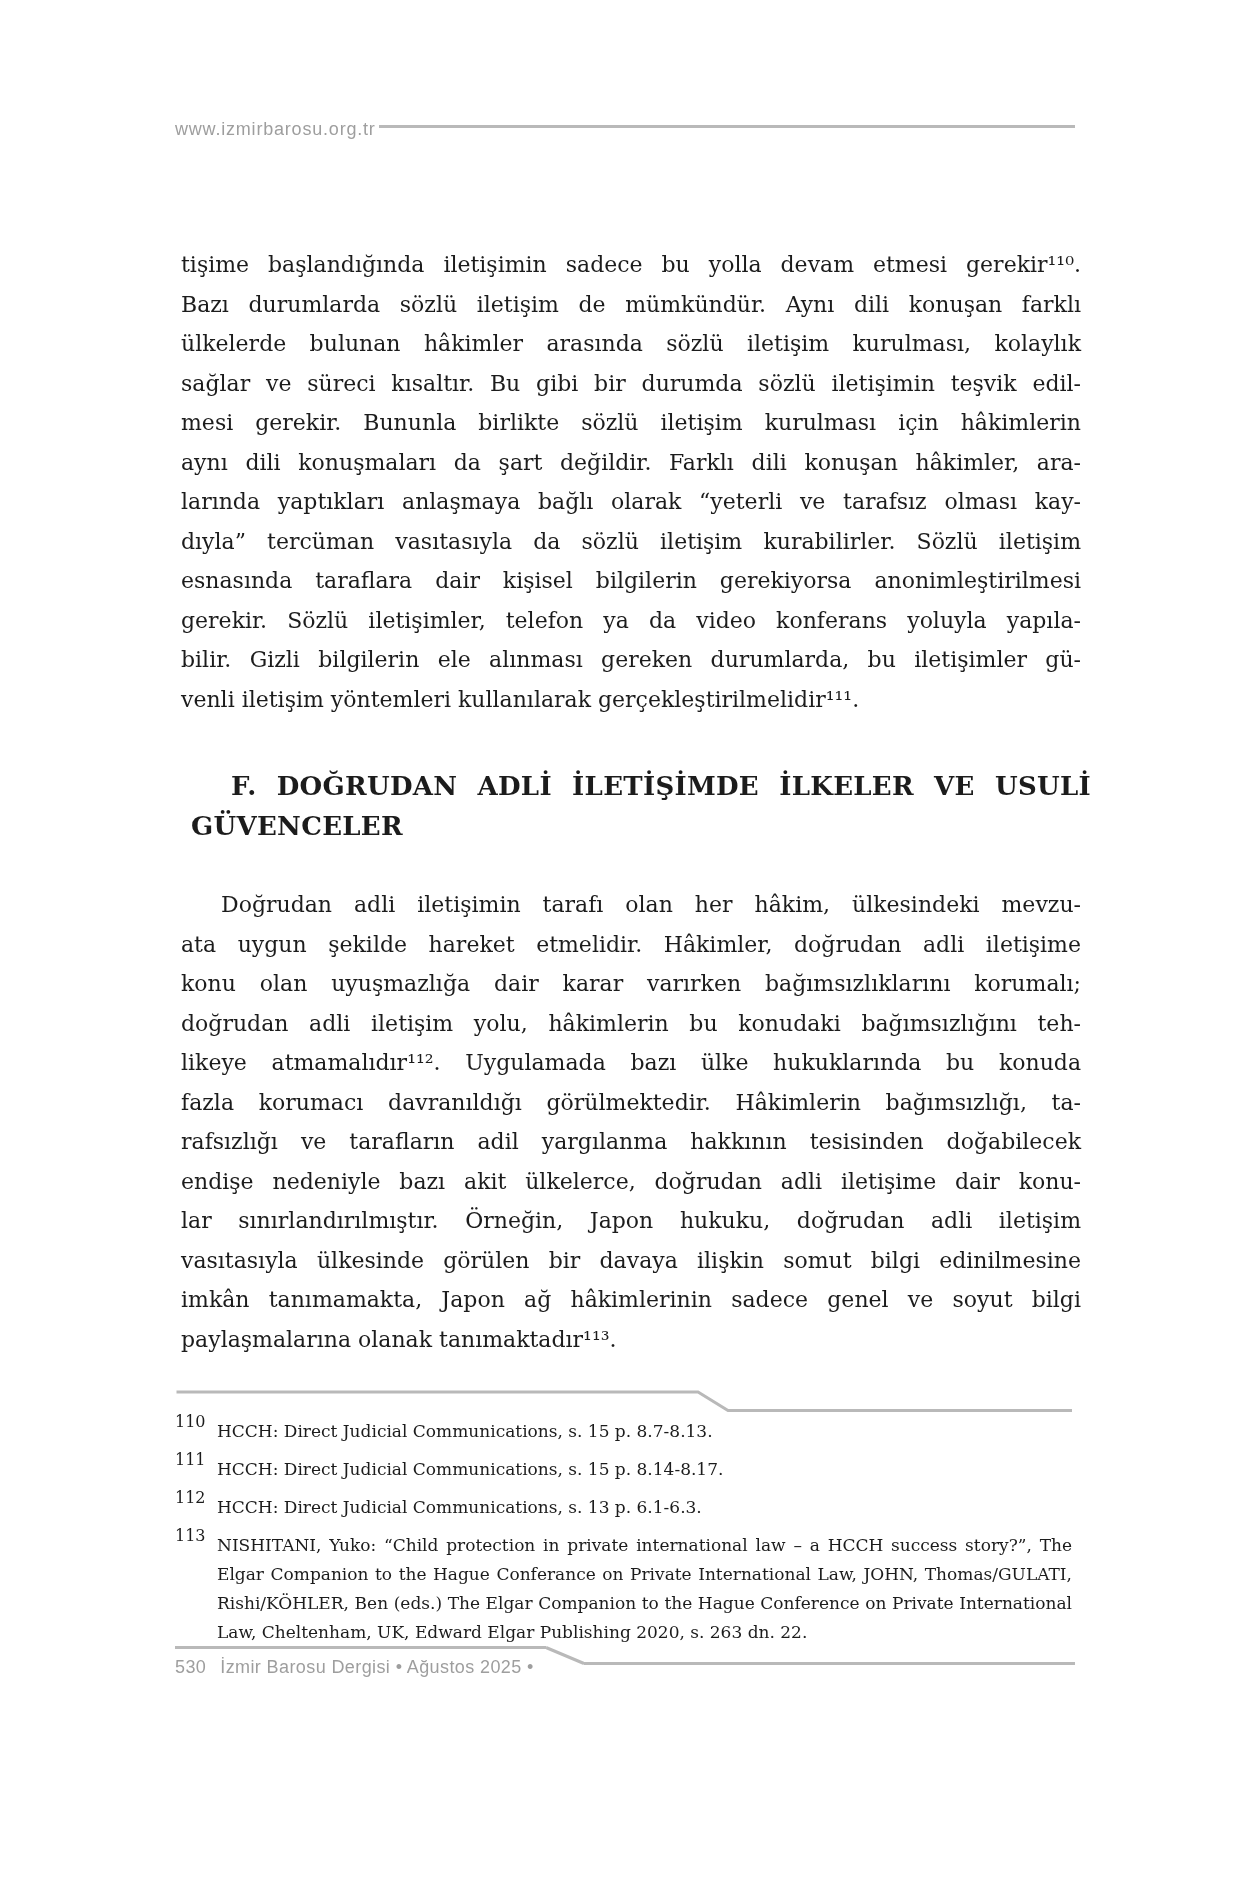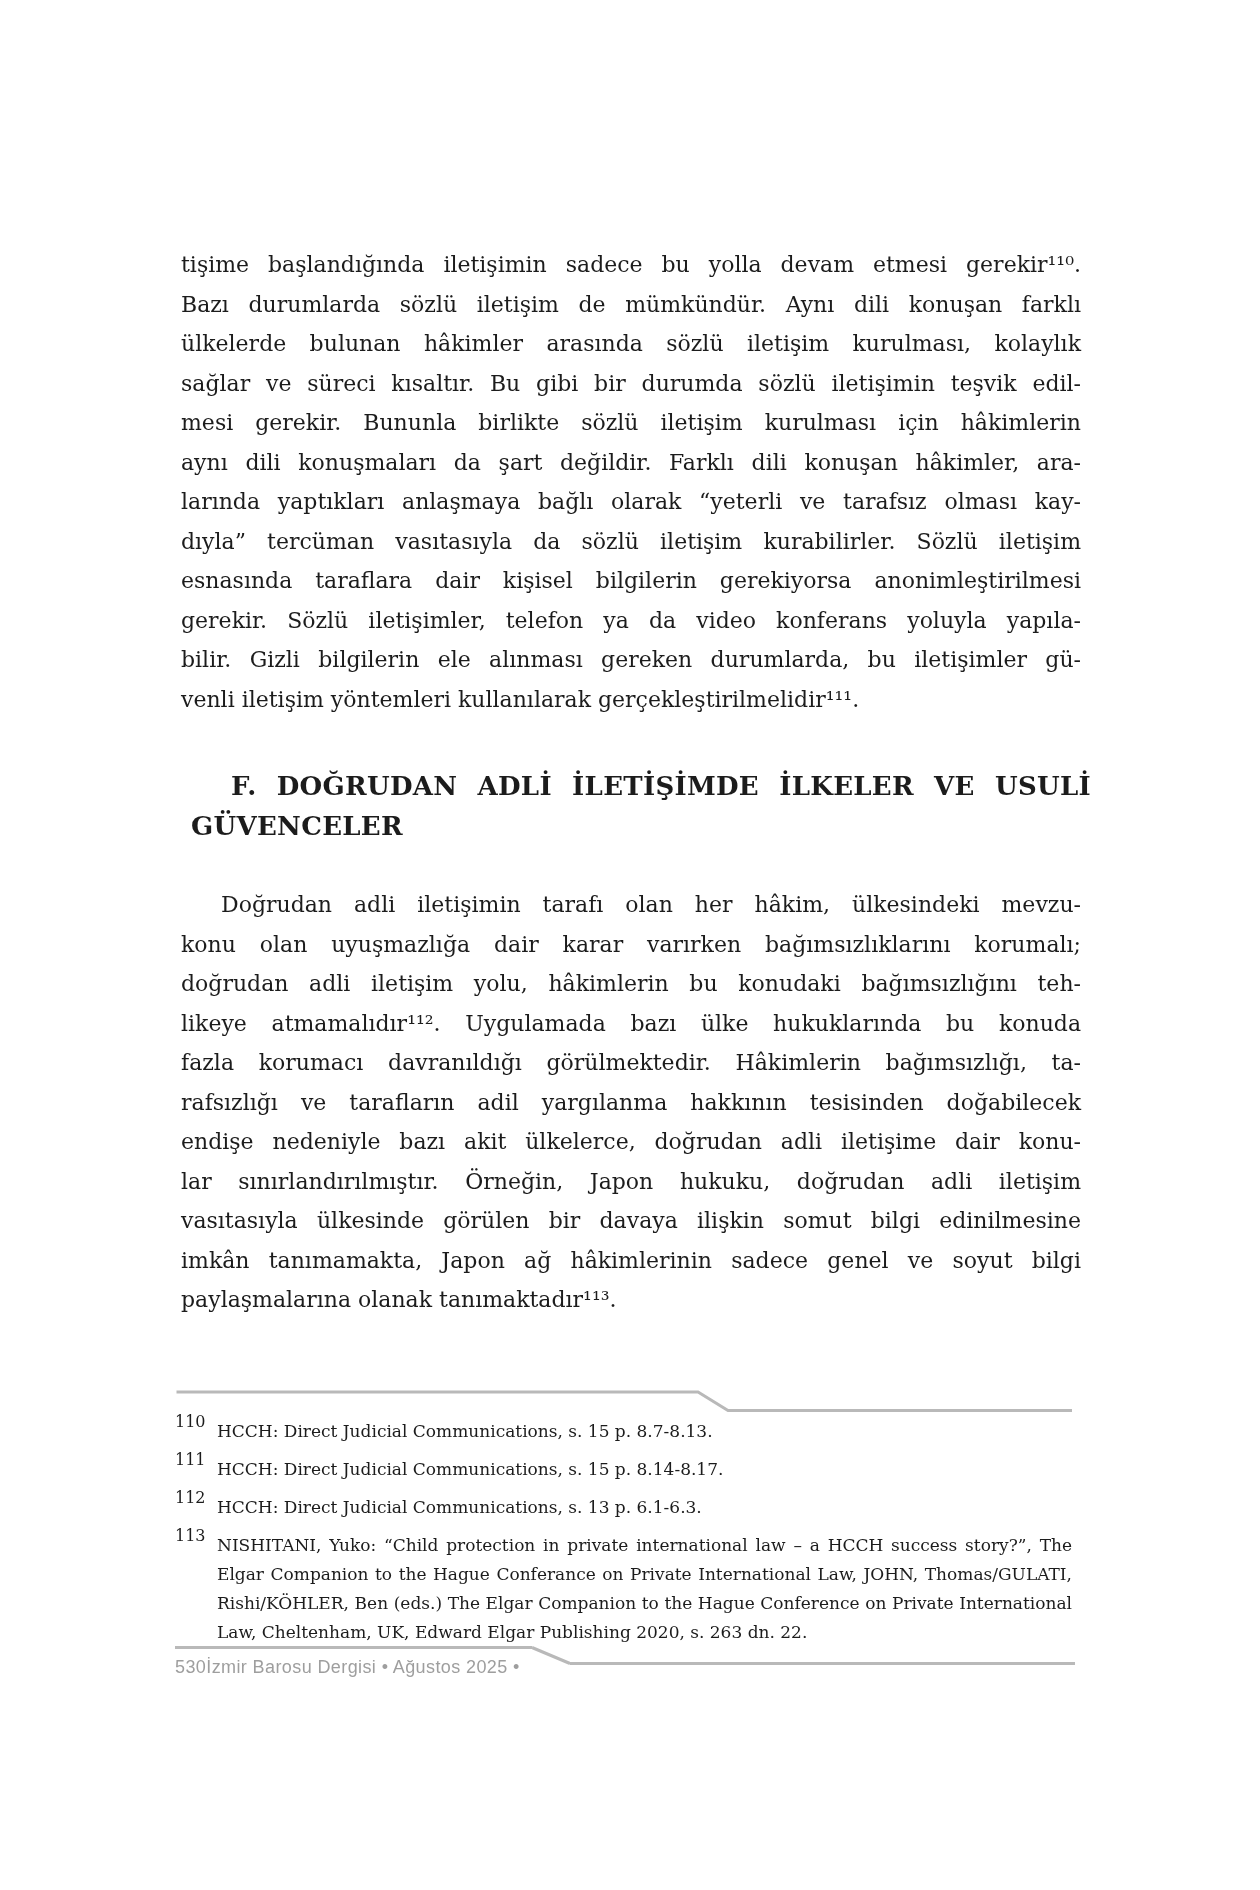--- a/index.html
+++ b/index.html
@@ -62,30 +62,34 @@
   .footer {
     position:absolute; left:175px; top:1646px; width:900px;
     display:flex; align-items:flex-start;
     font-family:"Liberation Sans", sans-serif;
     color:#9e9e9e;
   }
   .footer-text {
     border-top:3px solid #b9b9b9;
     padding:6px 12px 0 0;
     font-size:18px; letter-spacing:0.4px; line-height:24px;
-    display:flex; gap:0; white-space:nowrap;
+    display:flex; gap:14px; white-space:nowrap;
   }
   .footer-diag { flex:none; width:38px; height:21px; }
   .footer-rest { flex:1; border-top:3px solid #b9b9b9; margin-top:16px; }
 </style>
 </head>
 <body>
 
 <div class="page">
 
+  <div class="header">
+    <span class="site-url">www.izmirbarosu.org.tr</span>
+    <span class="header-rule"></span>
+  </div>
 
   <div class="para" id="para1">
       <div class="tline">tişime başlandığında iletişimin sadece bu yolla devam etmesi gerekir¹¹⁰.</div>
       <div class="tline">Bazı durumlarda sözlü iletişim de mümkündür. Aynı dili konuşan farklı</div>
       <div class="tline">ülkelerde bulunan hâkimler arasında sözlü iletişim kurulması, kolaylık</div>
       <div class="tline">sağlar ve süreci kısaltır. Bu gibi bir durumda sözlü iletişimin teşvik edil-</div>
       <div class="tline">mesi gerekir. Bununla birlikte sözlü iletişim kurulması için hâkimlerin</div>
       <div class="tline">aynı dili konuşmaları da şart değildir. Farklı dili konuşan hâkimler, ara-</div>
       <div class="tline">larında yaptıkları anlaşmaya bağlı olarak “yeterli ve tarafsız olması kay-</div>
       <div class="tline">dıyla” tercüman vasıtasıyla da sözlü iletişim kurabilirler. Sözlü iletişim</div>
@@ -95,20 +99,21 @@
       <div class="tline tlast">venli iletişim yöntemleri kullanılarak gerçekleştirilmelidir¹¹¹.</div>
     </div>
 
   <div class="heading indent-first">
       <div class="tline">F. DOĞRUDAN ADLİ İLETİŞİMDE İLKELER VE USULİ</div>
       <div class="tline tlast">GÜVENCELER</div>
     </div>
 
   <div class="para indent-first" id="para2">
       <div class="tline">Doğrudan adli iletişimin tarafı olan her hâkim, ülkesindeki mevzu-</div>
+      <div class="tline">ata uygun şekilde hareket etmelidir. Hâkimler, doğrudan adli iletişime</div>
       <div class="tline">konu olan uyuşmazlığa dair karar varırken bağımsızlıklarını korumalı;</div>
       <div class="tline">doğrudan adli iletişim yolu, hâkimlerin bu konudaki bağımsızlığını teh-</div>
       <div class="tline">likeye atmamalıdır¹¹². Uygulamada bazı ülke hukuklarında bu konuda</div>
       <div class="tline">fazla korumacı davranıldığı görülmektedir. Hâkimlerin bağımsızlığı, ta-</div>
       <div class="tline">rafsızlığı ve tarafların adil yargılanma hakkının tesisinden doğabilecek</div>
       <div class="tline">endişe nedeniyle bazı akit ülkelerce, doğrudan adli iletişime dair konu-</div>
       <div class="tline">lar sınırlandırılmıştır. Örneğin, Japon hukuku, doğrudan adli iletişim</div>
       <div class="tline">vasıtasıyla ülkesinde görülen bir davaya ilişkin somut bilgi edinilmesine</div>
       <div class="tline">imkân tanımamakta, Japon ağ hâkimlerinin sadece genel ve soyut bilgi</div>
       <div class="tline tlast">paylaşmalarına olanak tanımaktadır¹¹³.</div>

